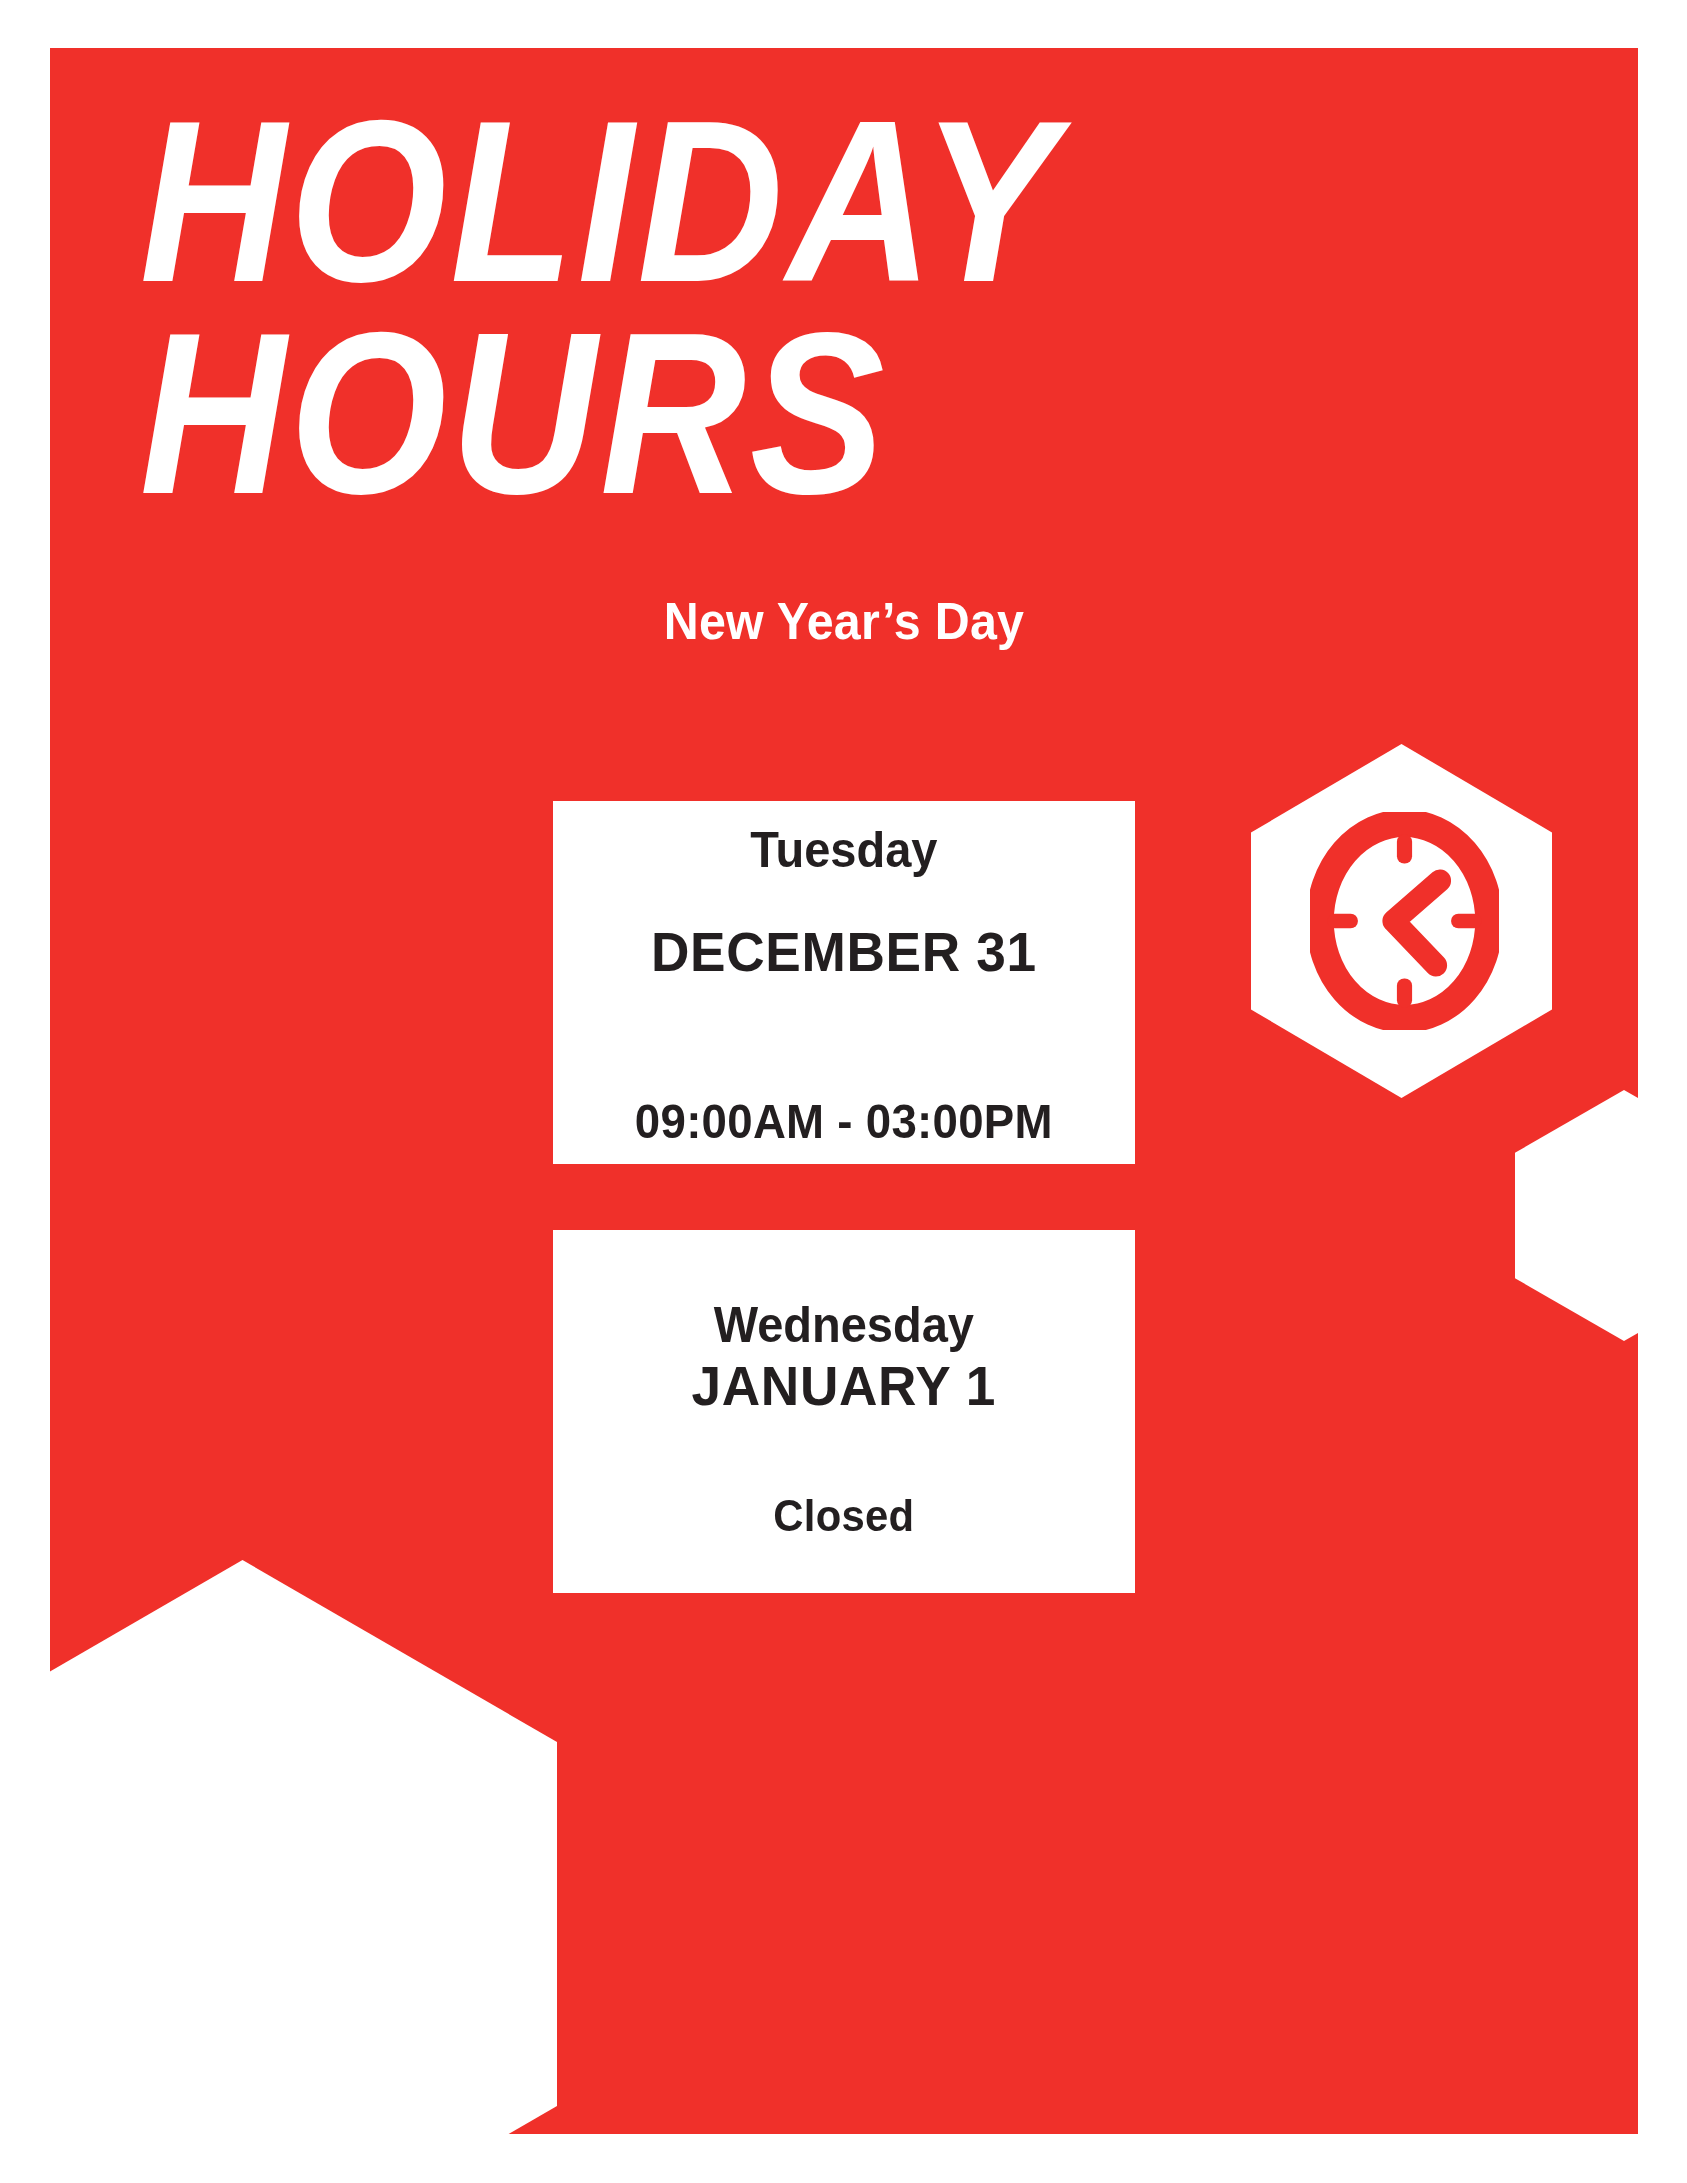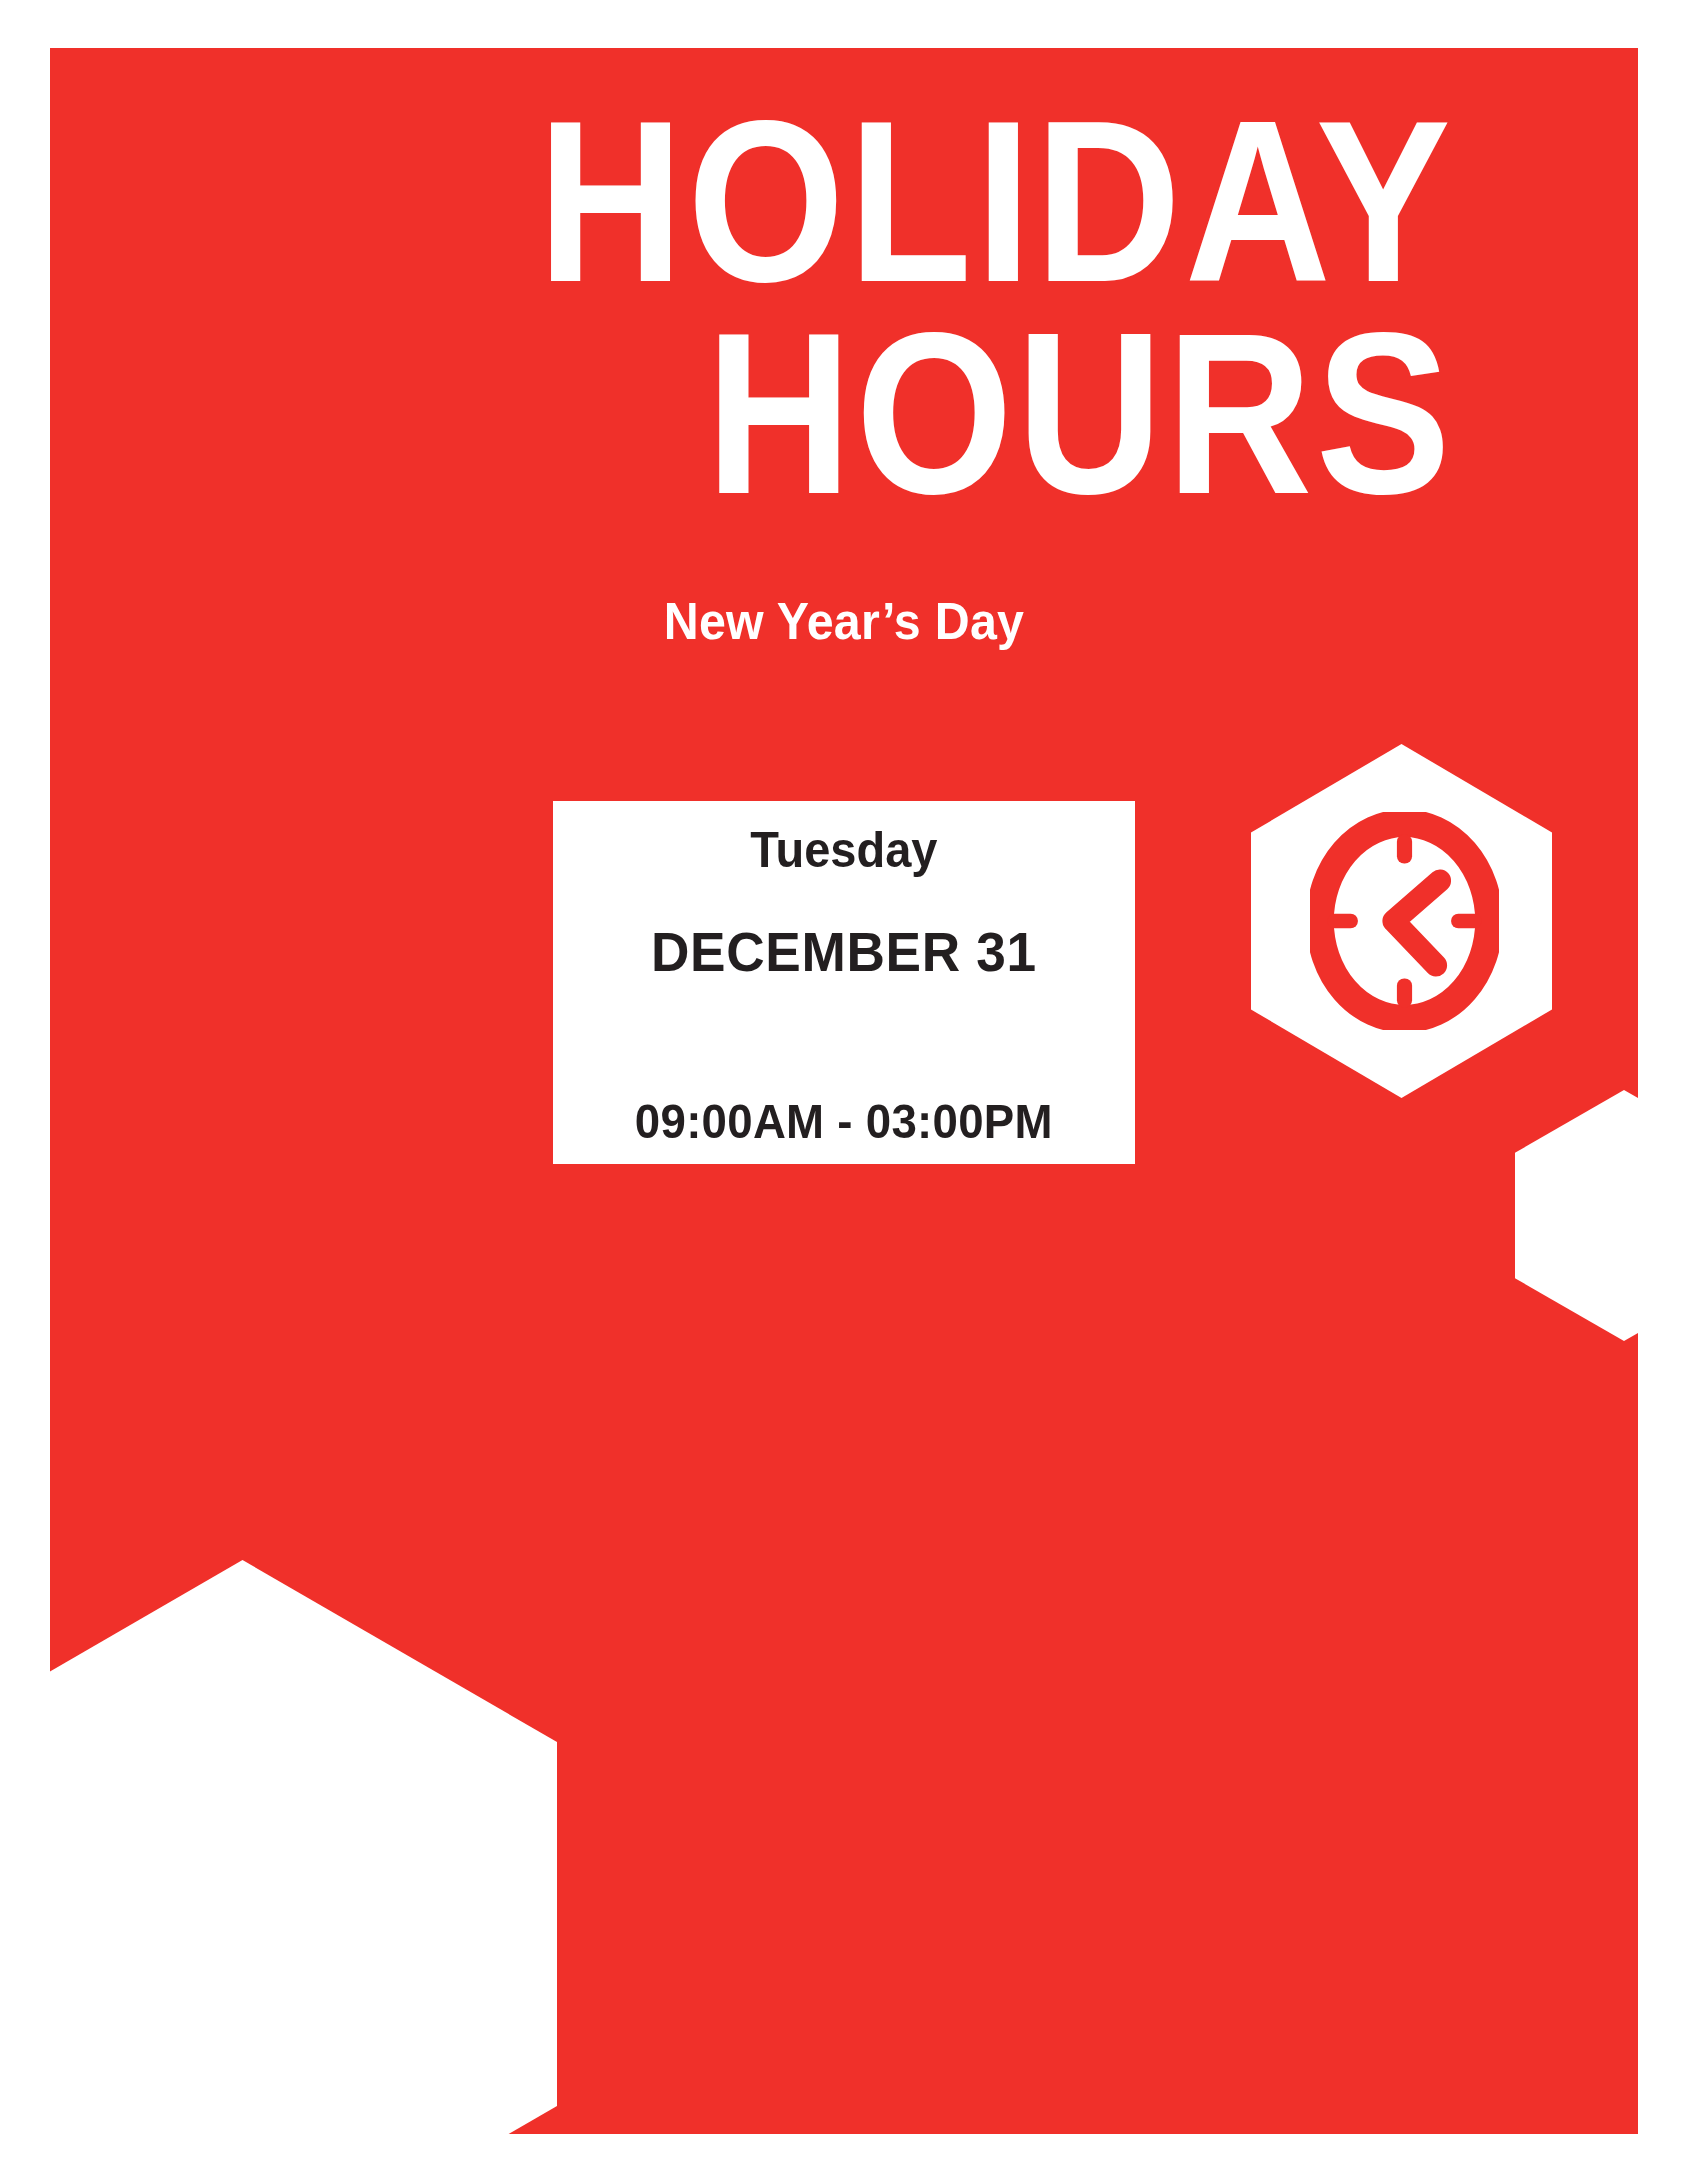--- a/index.html
+++ b/index.html
@@ -73,22 +73,23 @@
     height: 218px;
   }
   #clock-icon svg { display:block; width:100%; height:100%; }
 
   
   #headline-block {
     position: absolute;
     left: 50px;
     top: 96px;
     width: 1494px;
-    text-align: right;
+    text-align: left;
     pointer-events: none;
+    font-style: italic;
   }
   .headline-line {
     display: block;
     color: #ffffff;
     font-family: "Liberation Sans Narrow", "Liberation Sans", "DejaVu Sans", sans-serif;
     font-weight: 700;
     font-size: 230px;
     line-height: 0.92;
     letter-spacing: 4px;
     transform: scaleX(0.88);
@@ -204,18 +205,23 @@
   <div id="poster-subtitle">New Year’s Day</div>
 
   <div id="schedule-list">
 
     <div class="schedule-card card-1">
       <div class="card-weekday">Tuesday</div>
       <div class="card-date">DECEMBER 31</div>
       <div class="card-time">09:00AM - 03:00PM</div>
     </div>
 
+    <div class="schedule-card card-2">
+      <div class="card-weekday">Wednesday</div>
+      <div class="card-date">JANUARY 1</div>
+      <div class="card-time">Closed</div>
+    </div>
 
 
   </div>
 
 </div>
 
 
 </body></html>

